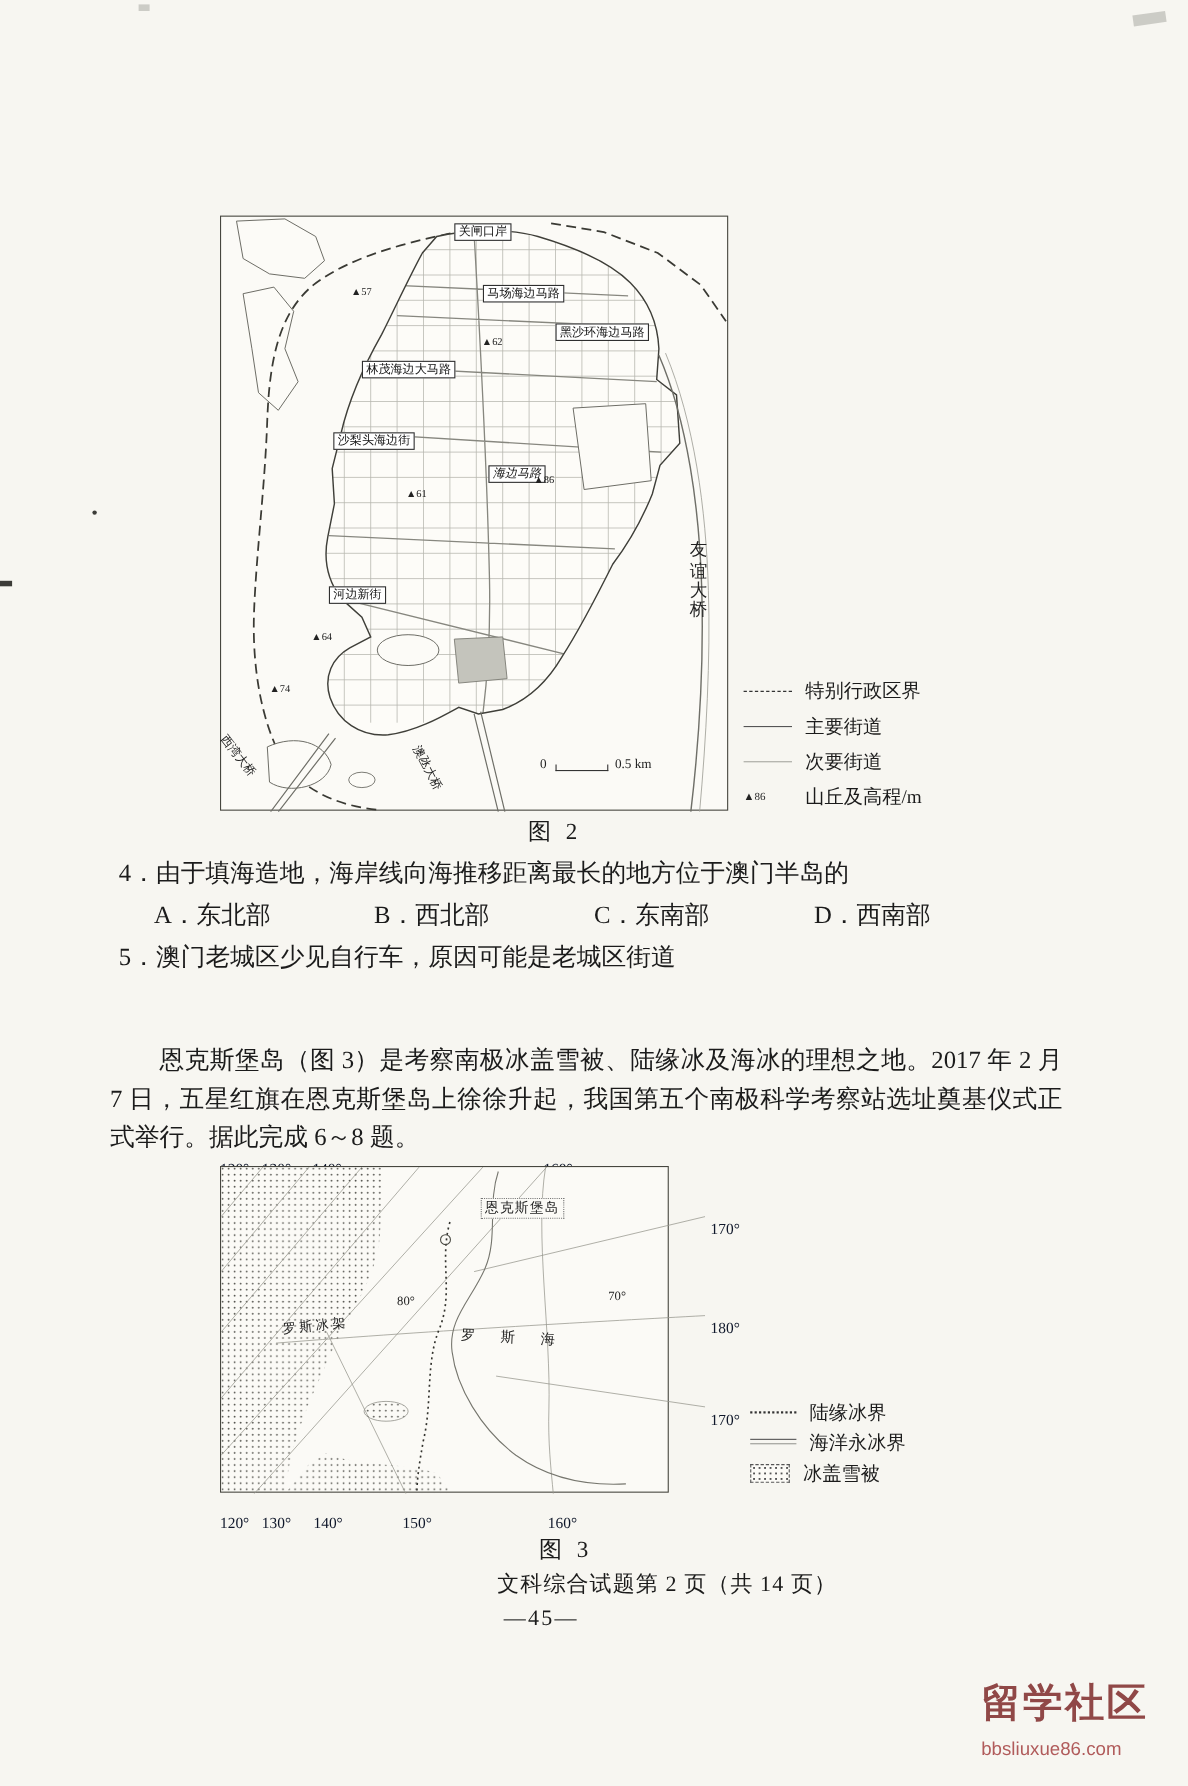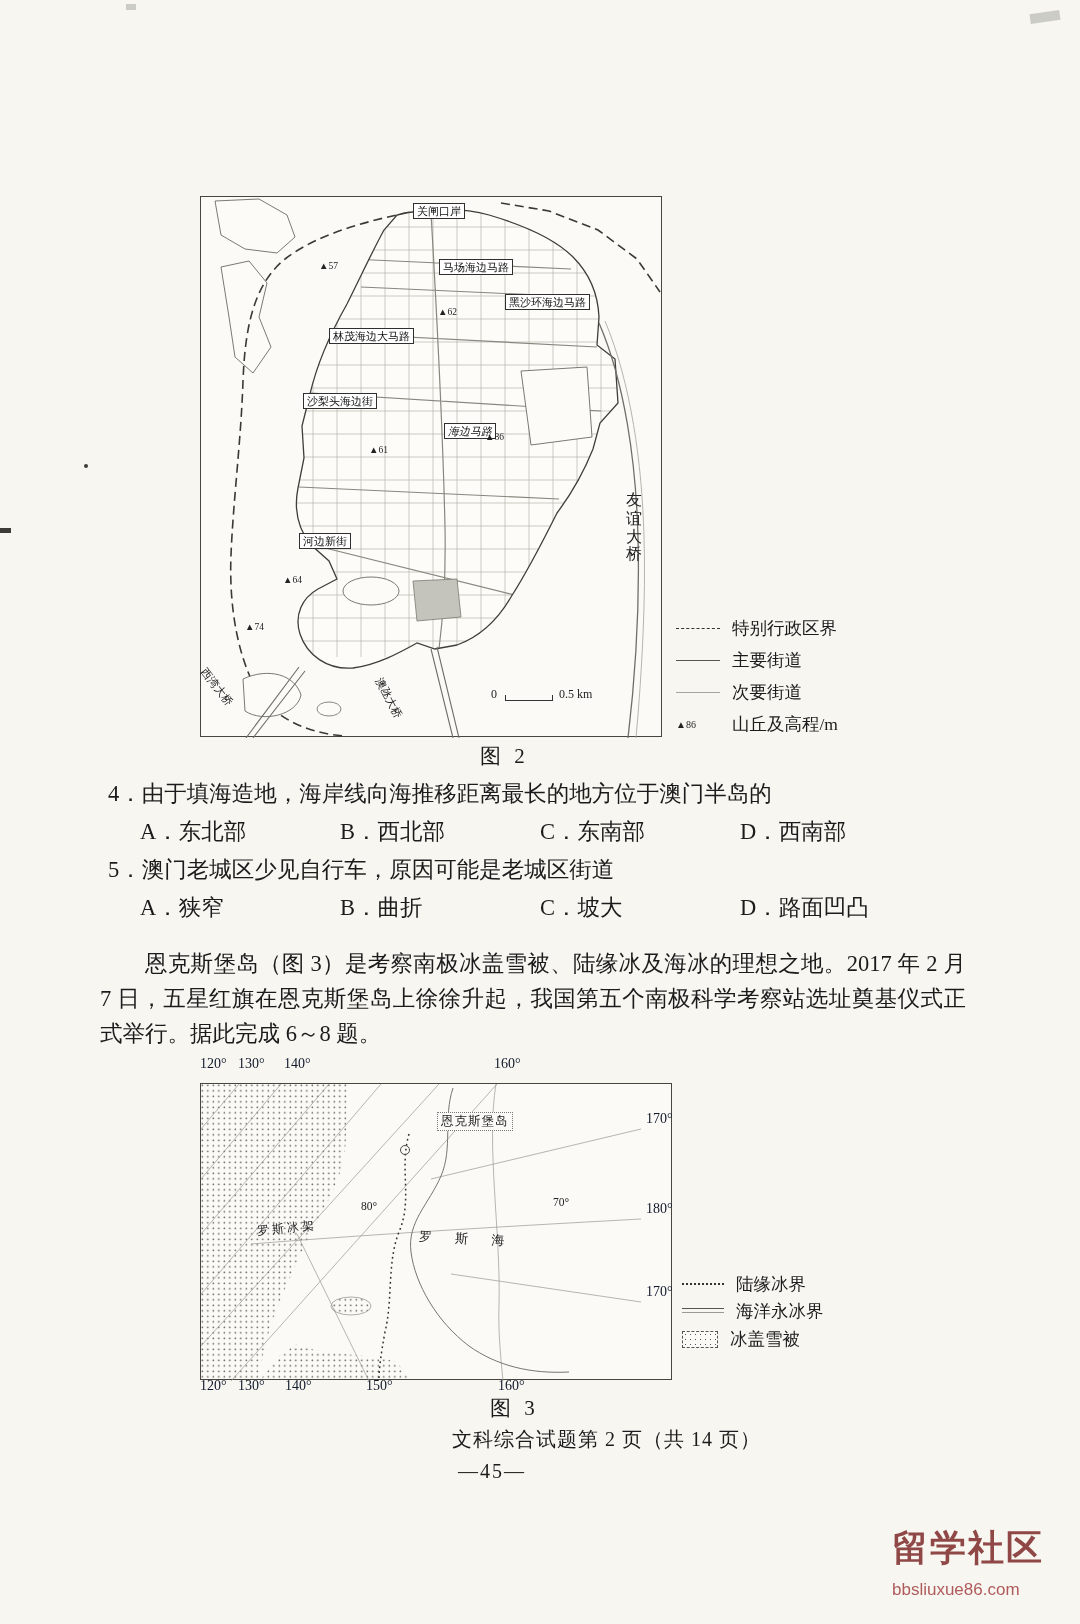--- a/index.html
+++ b/index.html
@@ -180,37 +180,31 @@
 
   <div class="stem" style="left:108px;top:778px;">4．由于填海造地，海岸线向海推移距离最长的地方位于澳门半岛的</div>
   <div class="opts" style="left:140px;top:816px;width:880px;">
     <span style="left:0;">A．东北部</span>
     <span style="left:200px;">B．西北部</span>
     <span style="left:400px;">C．东南部</span>
     <span style="left:600px;">D．西南部</span>
   </div>
 
   <div class="stem" style="left:108px;top:854px;">5．澳门老城区少见自行车，原因可能是老城区街道</div>
-  <div class="opts" style="left:140px;top:892px;width:880px;">
-    <span style="left:0;">A．狭窄</span>
-    <span style="left:200px;">B．曲折</span>
-    <span style="left:400px;">C．坡大</span>
-    <span style="left:600px;">D．路面凹凸</span>
-  </div>
 
   <p class="body-text" style="left:100px;top:946px;width:866px;">恩克斯堡岛（图 3）是考察南极冰盖雪被、陆缘冰及海冰的理想之地。2017 年 2 月 7 日，五星红旗在恩克斯堡岛上徐徐升起，我国第五个南极科学考察站选址奠基仪式正式举行。据此完成 6～8 题。</p>
 
   <div style="position:absolute;left:200px;top:1056px;width:700px;height:345px;">
 
     <span class="tick" style="left:0;top:0;">120°</span>
     <span class="tick" style="left:38px;top:0;">130°</span>
     <span class="tick" style="left:84px;top:0;">140°</span>
     <span class="tick" style="left:294px;top:0;">160°</span>
 
-    <div class="map-frame" style="left:0;top:27px;width:472px;height:297px;">
+    <div class="map-frame" style="left:0;top:4px;width:408px;height:297px;">
       <svg width="440" height="297" viewBox="0 0 440 297">
         <defs>
           <pattern id="stip" width="5.5" height="5.5" patternUnits="userSpaceOnUse">
             <circle cx="1.3" cy="1.3" r="0.8" fill="#55554f"></circle>
           </pattern>
         </defs>
 
         <path d="M0,0 L148,0 C142,30 150,60 138,92 C128,120 108,150 96,178 C82,210 64,245 58,297 L0,297 Z" fill="url(#stip)" stroke="none"></path>
         <path d="M58,297 L210,297 L196,278 C160,268 120,272 96,260 L80,270 Z" fill="url(#stip)" stroke="none"></path>
         <ellipse cx="150" cy="222" rx="20" ry="9" fill="url(#stip)" stroke="#7a7a72" stroke-width="0.6"></ellipse>

